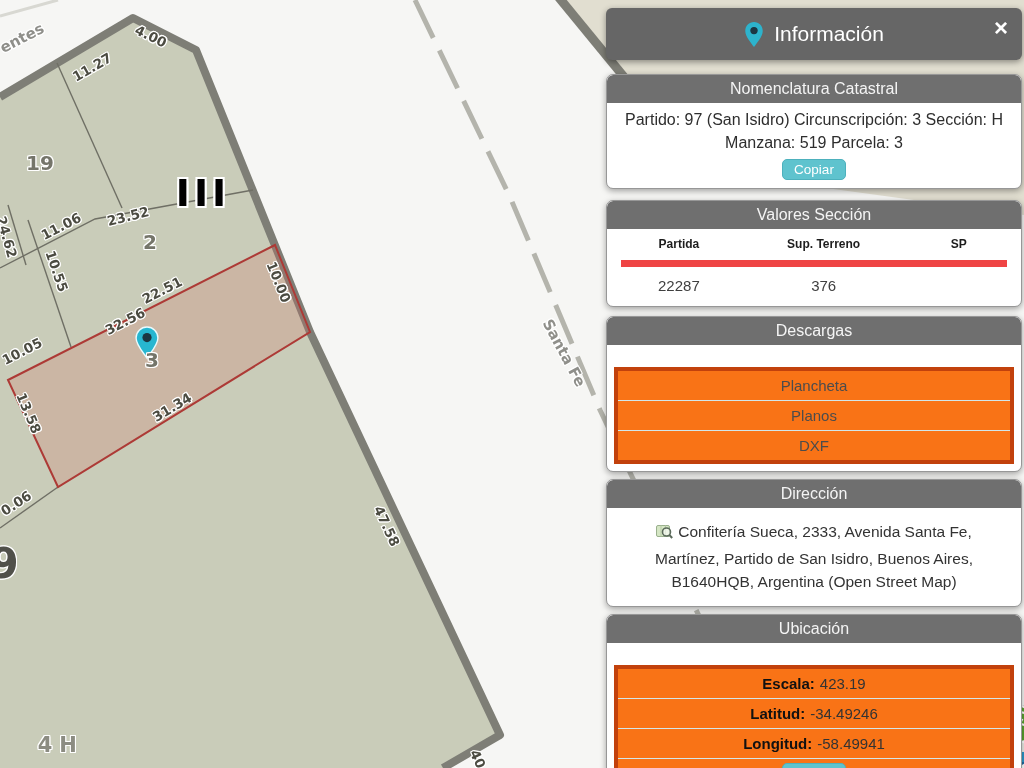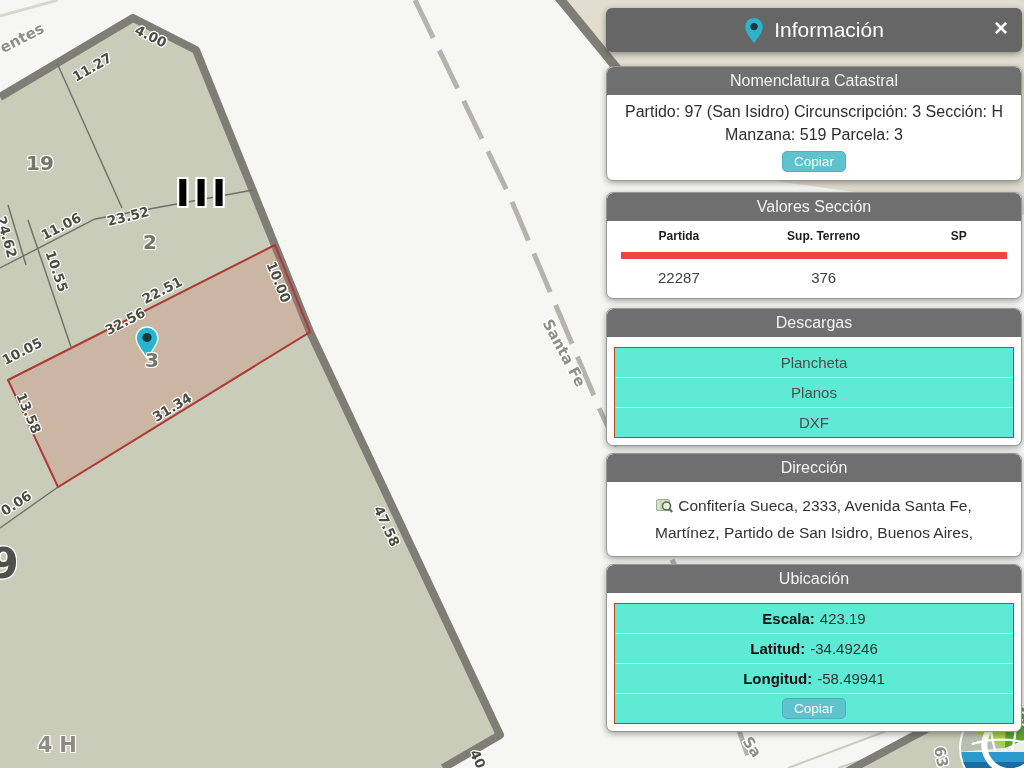--- a/index.html
+++ b/index.html
@@ -19,21 +19,21 @@
   .pnum2{font-size:21px;color:#8c8c82;}
   .pnum-big{font-size:42px;color:#50504a;}
   .city{font-size:47px;color:#6a6853;letter-spacing:2px;
     text-shadow:-2px -2px 0 #fff,2px -2px 0 #fff,-2px 2px 0 #fff,2px 2px 0 #fff,
                 0 -2px 0 #fff,0 2px 0 #fff,-2px 0 0 #fff,2px 0 0 #fff;}
   .roman{font-size:38px;color:#000000;letter-spacing:4px;
     text-shadow:-2px -2px 0 #fff,2px -2px 0 #fff,-2px 2px 0 #fff,2px 2px 0 #fff;}
 
   
   #panel{position:absolute;left:606px;top:8px;width:416px;z-index:5;}
-  .phead{position:relative;height:44px;background:#666;border-radius:6px;
+  .phead{position:relative;height:52px;background:#666;border-radius:6px;
          box-shadow:0 2px 6px rgba(0,0,0,.4);display:flex;align-items:center;justify-content:center;}
   .htitle{color:#fff;font-size:21px;margin-left:10px;}
   .hpin{display:flex;align-items:center;}
   .hclose{position:absolute;right:6px;top:0;height:40px;background:none;border:none;
           color:#fff;font-size:24px;font-weight:bold;cursor:pointer;padding:0 8px;line-height:40px;}
   .sect{background:#fff;border:1px solid #979797;border-radius:7px;overflow:hidden;
         box-shadow:0 2px 6px rgba(0,0,0,.35);}
   .sbar{height:28px;background:#6f6f6f;color:#f4f4f4;font-size:16px;
         display:flex;align-items:center;justify-content:center;border-radius:6px 6px 0 0;}
   .mt14{margin-top:14px}.mt11{margin-top:11px}.mt9{margin-top:9px}.mt7{margin-top:7px}
@@ -44,21 +44,21 @@
   .copy{background:#5fc3ce;border:1px solid #4db1bd;border-radius:5px;color:#fff;
         font-size:13.5px;padding:2px 11px;cursor:pointer;font-family:inherit;}
 
   .vtable{padding:8px 14px 12px;}
   .vrow{display:flex;}
   .vhead{font-weight:bold;color:#1d1d1d;font-size:12px;padding-bottom:9px;border-bottom:7px solid #ef4444;}
   .vvals{color:#3f3f3f;font-size:15px;padding-top:10px;}
   .vc{text-align:center;}
   .c1{width:30%;}.c2{width:45%;}.c3{width:25%;}
 
-  .bluewrap{margin:10px 7px 7px;background:#5eead4;border:1px solid #c2410c;}
+  .bluewrap{margin:22px 7px 7px;background:#f97316;border:4px solid #c2410c;}
   .dlrow{height:29px;display:flex;align-items:center;justify-content:center;
          font-size:15px;color:#4c4c4c;border-bottom:1px solid #d2e6e9;cursor:pointer;}
   .dlrow:last-child,.ubrow:last-child{border-bottom:none;}
 
   .addr{margin:4px;padding:8px 10px;text-align:center;color:#333;font-size:15.5px;line-height:23.5px;}
   .addr-icon{display:inline-block;vertical-align:-3px;margin-right:5px;}
 
   .ubrow{height:29px;display:flex;align-items:center;justify-content:center;
          font-size:15px;color:#333;border-bottom:1px solid #d2e6e9;}
   .ublab{font-weight:bold;color:#111;margin-right:5px;}
@@ -208,20 +208,21 @@
       <p class="addr">
         <span class="addr-icon">
           <svg width="17" height="17" viewBox="0 0 17 17">
             <rect x="0.5" y="2.5" width="13" height="11" rx="1.5" fill="#d5e6c4" stroke="#9ab08e"></rect>
             <path d="M5 2.5 L5 13.5 M9.5 2.5 L9.5 13.5" stroke="#b7c9a8" stroke-width="1"></path>
             <circle cx="10.5" cy="9" r="4" fill="rgba(255,255,255,.6)" stroke="#5c6b5c" stroke-width="1.6"></circle>
             <line x1="13.4" y1="12" x2="16.2" y2="15" stroke="#5c6b5c" stroke-width="2"></line>
           </svg>
         </span><span>Confitería Sueca, 2333, Avenida Santa Fe,</span><br>
         <span>Martínez, Partido de San Isidro, Buenos Aires,</span><br>
+        <span>B1640HQB, Argentina (Open Street Map)</span>
       </p>
     </div>
 
     <div class="sect mt7">
       <div class="sbar">Ubicación</div>
       <div class="bluewrap">
         <div class="ubrow">
           <span class="ublab">Escala:</span>
           <span>423.19</span>
         </div>

